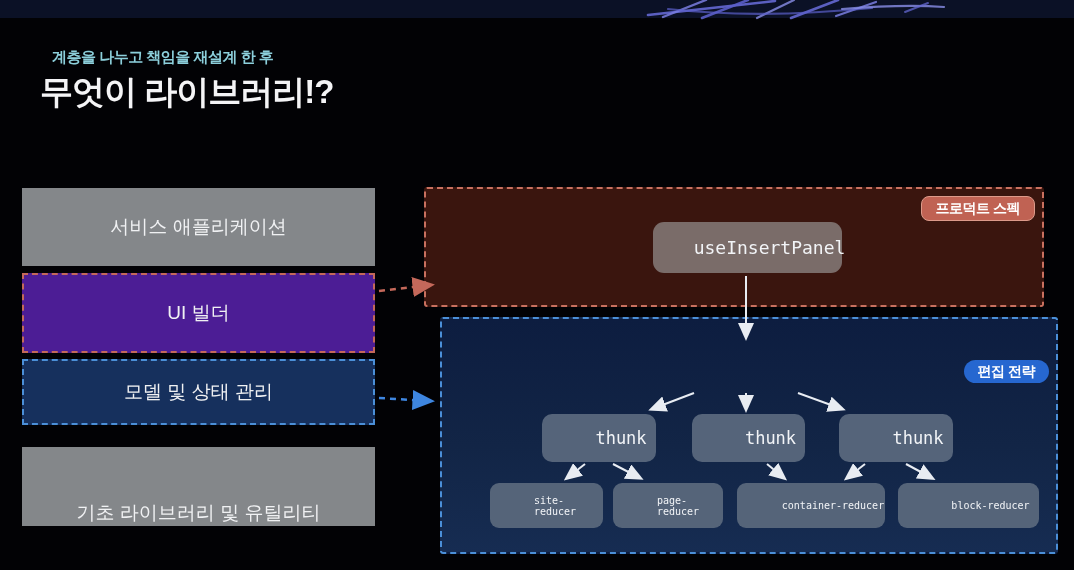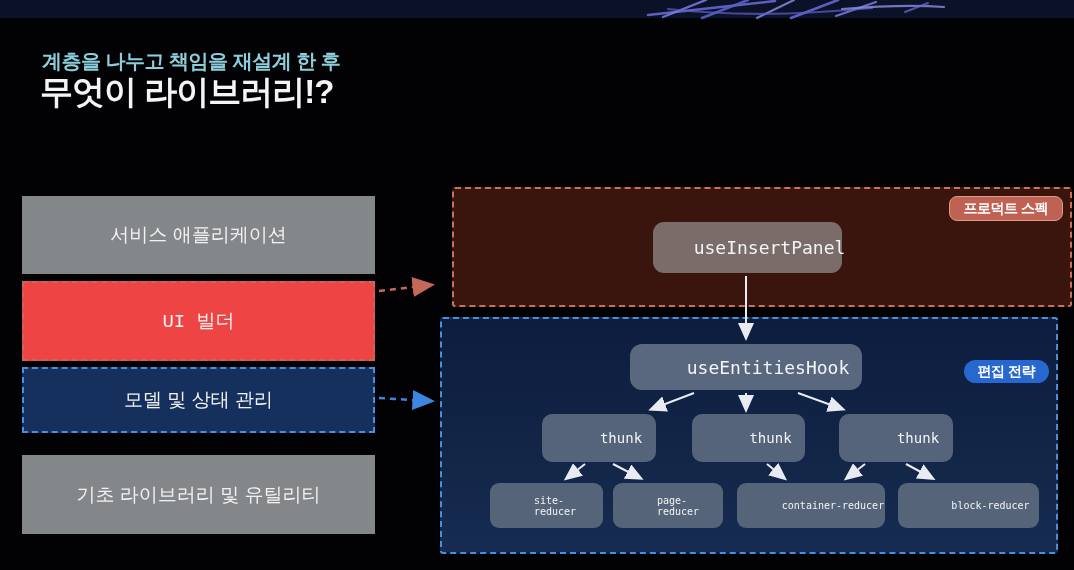--- a/index.html
+++ b/index.html
@@ -6,44 +6,44 @@
   #slide{
     position:relative;width:1074px;height:570px;overflow:hidden;
     background:#020205;
     font-family:"Liberation Sans",sans-serif;
   }
   
   .top-strip{position:absolute;left:0;top:0;width:1074px;height:18px;background:#0b1126;}
   .scribble{position:absolute;left:0;top:0;width:1074px;height:20px;}
   
   .subtitle{
-    position:absolute;left:42px;top:48px;
-    color:#8ccfdb;font-size:20px;font-weight:bold;letter-spacing:-0.5px;
+    position:absolute;left:52px;top:48px;
+    color:#8ccfdb;font-size:15px;font-weight:bold;letter-spacing:-0.5px;
   }
   .title{
     position:absolute;left:40px;top:70px;
     color:#f4f4f6;font-size:33px;font-weight:bold;letter-spacing:-1px;
   }
   
   .layer{
     position:absolute;left:22px;width:353px;height:78px;
     display:flex;align-items:center;justify-content:center;
-    color:#f0f1f3;font-size:19px;box-sizing:border-box;margin-top:8px;
+    color:#f0f1f3;font-size:19px;box-sizing:border-box;
   }
   .layer.plain{background:#84878a;}
-  .layer.ui-builder{background:#ef4444;border:2.5px dashed #c4685a;font-family:Liberation Mono, monospace;}
+  .layer.ui-builder{background:#4c1d95;border:2.5px dashed #c4685a;}
   .layer.model-state{background:#16305d;border:2.5px dashed #4b8fd8;}
   #layer-0{top:188px;}
   #layer-1{top:273px;height:80px;}
   #layer-2{top:359px;height:66px;}
-  #layer-3{top:447px;height:79px;}
+  #layer-3{top:447px;height:79px;align-items:flex-end;}
   
   .panel{position:absolute;box-sizing:border-box;}
   #panel-red{
-    left:452px;top:187px;width:620px;height:120px;
+    left:424px;top:187px;width:620px;height:120px;
     background:#3a150e;border:2.5px dashed #c9705f;border-radius:3px;
   }
   #panel-blue{
     left:440px;top:317px;width:618px;height:237px;
     background:linear-gradient(180deg,#0d1d40 0%,#122546 55%,#162c52 100%);
     border:2.5px dashed #4b8fd8;border-radius:3px;
   }
   .badge{
     position:absolute;right:7px;top:7px;height:23px;padding:0 14px;
     display:flex;align-items:center;justify-content:center;
@@ -51,21 +51,21 @@
   }
   .badge-red{background:#c06253;border:1px solid #dd9a8a;border-radius:8px;}
   .badge-blue{background:#2667d0;border-radius:13px;margin-top:34px;}
   
   .node{
     position:absolute;display:flex;align-items:center;justify-content:center;
     font-family:"DejaVu Sans Mono",monospace;color:#f2f4f7;box-sizing:border-box;padding-left:44px;
   }
   #node-useinsertpanel{left:653px;top:222px;width:189px;height:51px;background:#7a6c69;border-radius:11px;font-size:18px;}
   #node-useentitieshook{left:630px;top:344px;width:232px;height:46px;background:#59687e;border-radius:12px;font-size:18px;}
-  .thunk{top:414px;height:48px;background:#55647a;border-radius:10px;font-size:14px;}
+  .thunk{top:414px;height:48px;background:#55647a;border-radius:10px;font-size:17px;}
   #thunk-0{left:542px;width:114px;}
   #thunk-1{left:692px;width:113px;}
   #thunk-2{left:839px;width:114px;}
   .reducer{top:483px;height:45px;background:#556479;border-radius:9px;font-size:10px;}
   #reducer-0{left:490px;width:113px;}
   #reducer-1{left:613px;width:110px;}
   #reducer-2{left:737px;width:148px;}
   #reducer-3{left:898px;width:141px;}
   
   #arrows{position:absolute;left:0;top:0;width:1074px;height:570px;pointer-events:none;}
@@ -107,21 +107,20 @@
   </div>
 
   <div id="panel-red" class="panel">
     <div class="badge badge-red">프로덕트 스펙</div>
   </div>
   <div id="node-useinsertpanel" class="node">useInsertPanel</div>
 
   <div id="panel-blue" class="panel">
     <div class="badge badge-blue">편집 전략</div>
   </div>
-  <div id="node-useentitieshook" class="node">useEntitiesHook</div>
 
   <div id="thunk-0" class="node thunk">thunk</div>
   <div id="thunk-1" class="node thunk">thunk</div>
   <div id="thunk-2" class="node thunk">thunk</div>
 
   <div id="reducer-0" class="node reducer">site-reducer</div>
   <div id="reducer-1" class="node reducer">page-reducer</div>
   <div id="reducer-2" class="node reducer">container-reducer</div>
   <div id="reducer-3" class="node reducer">block-reducer</div>
 

